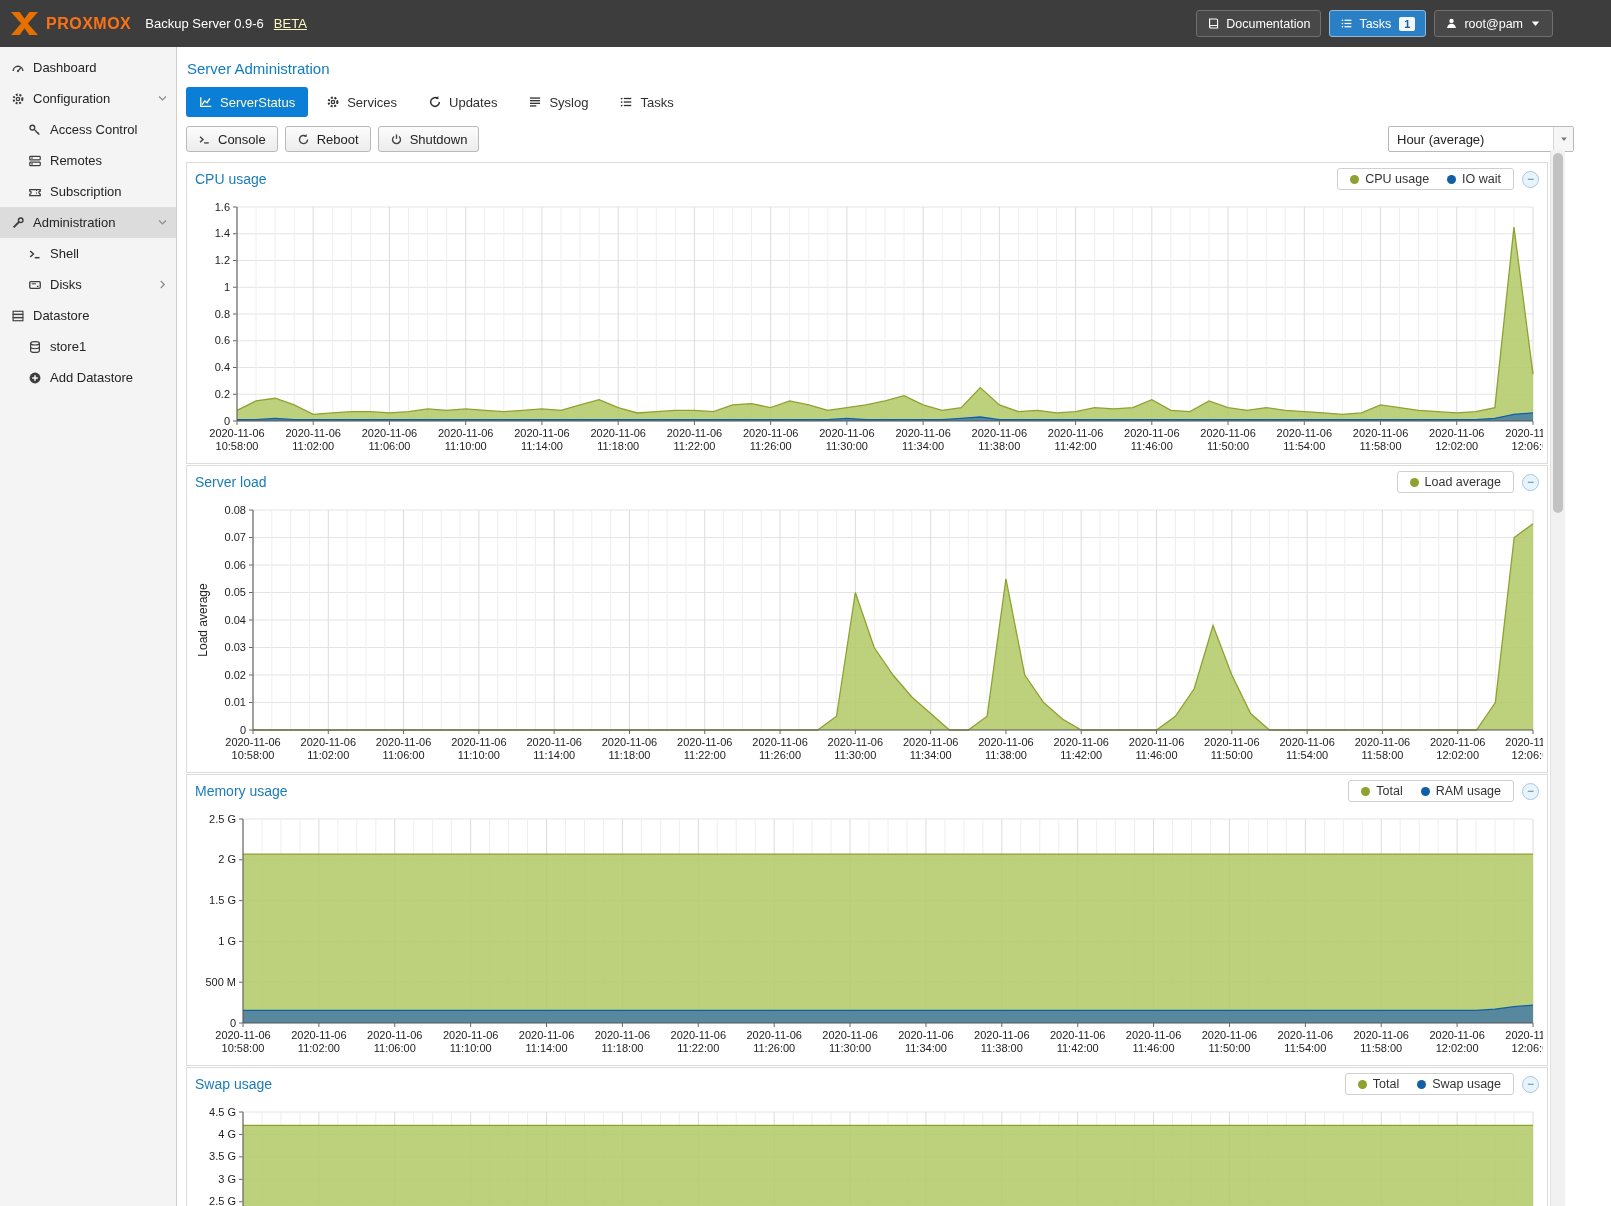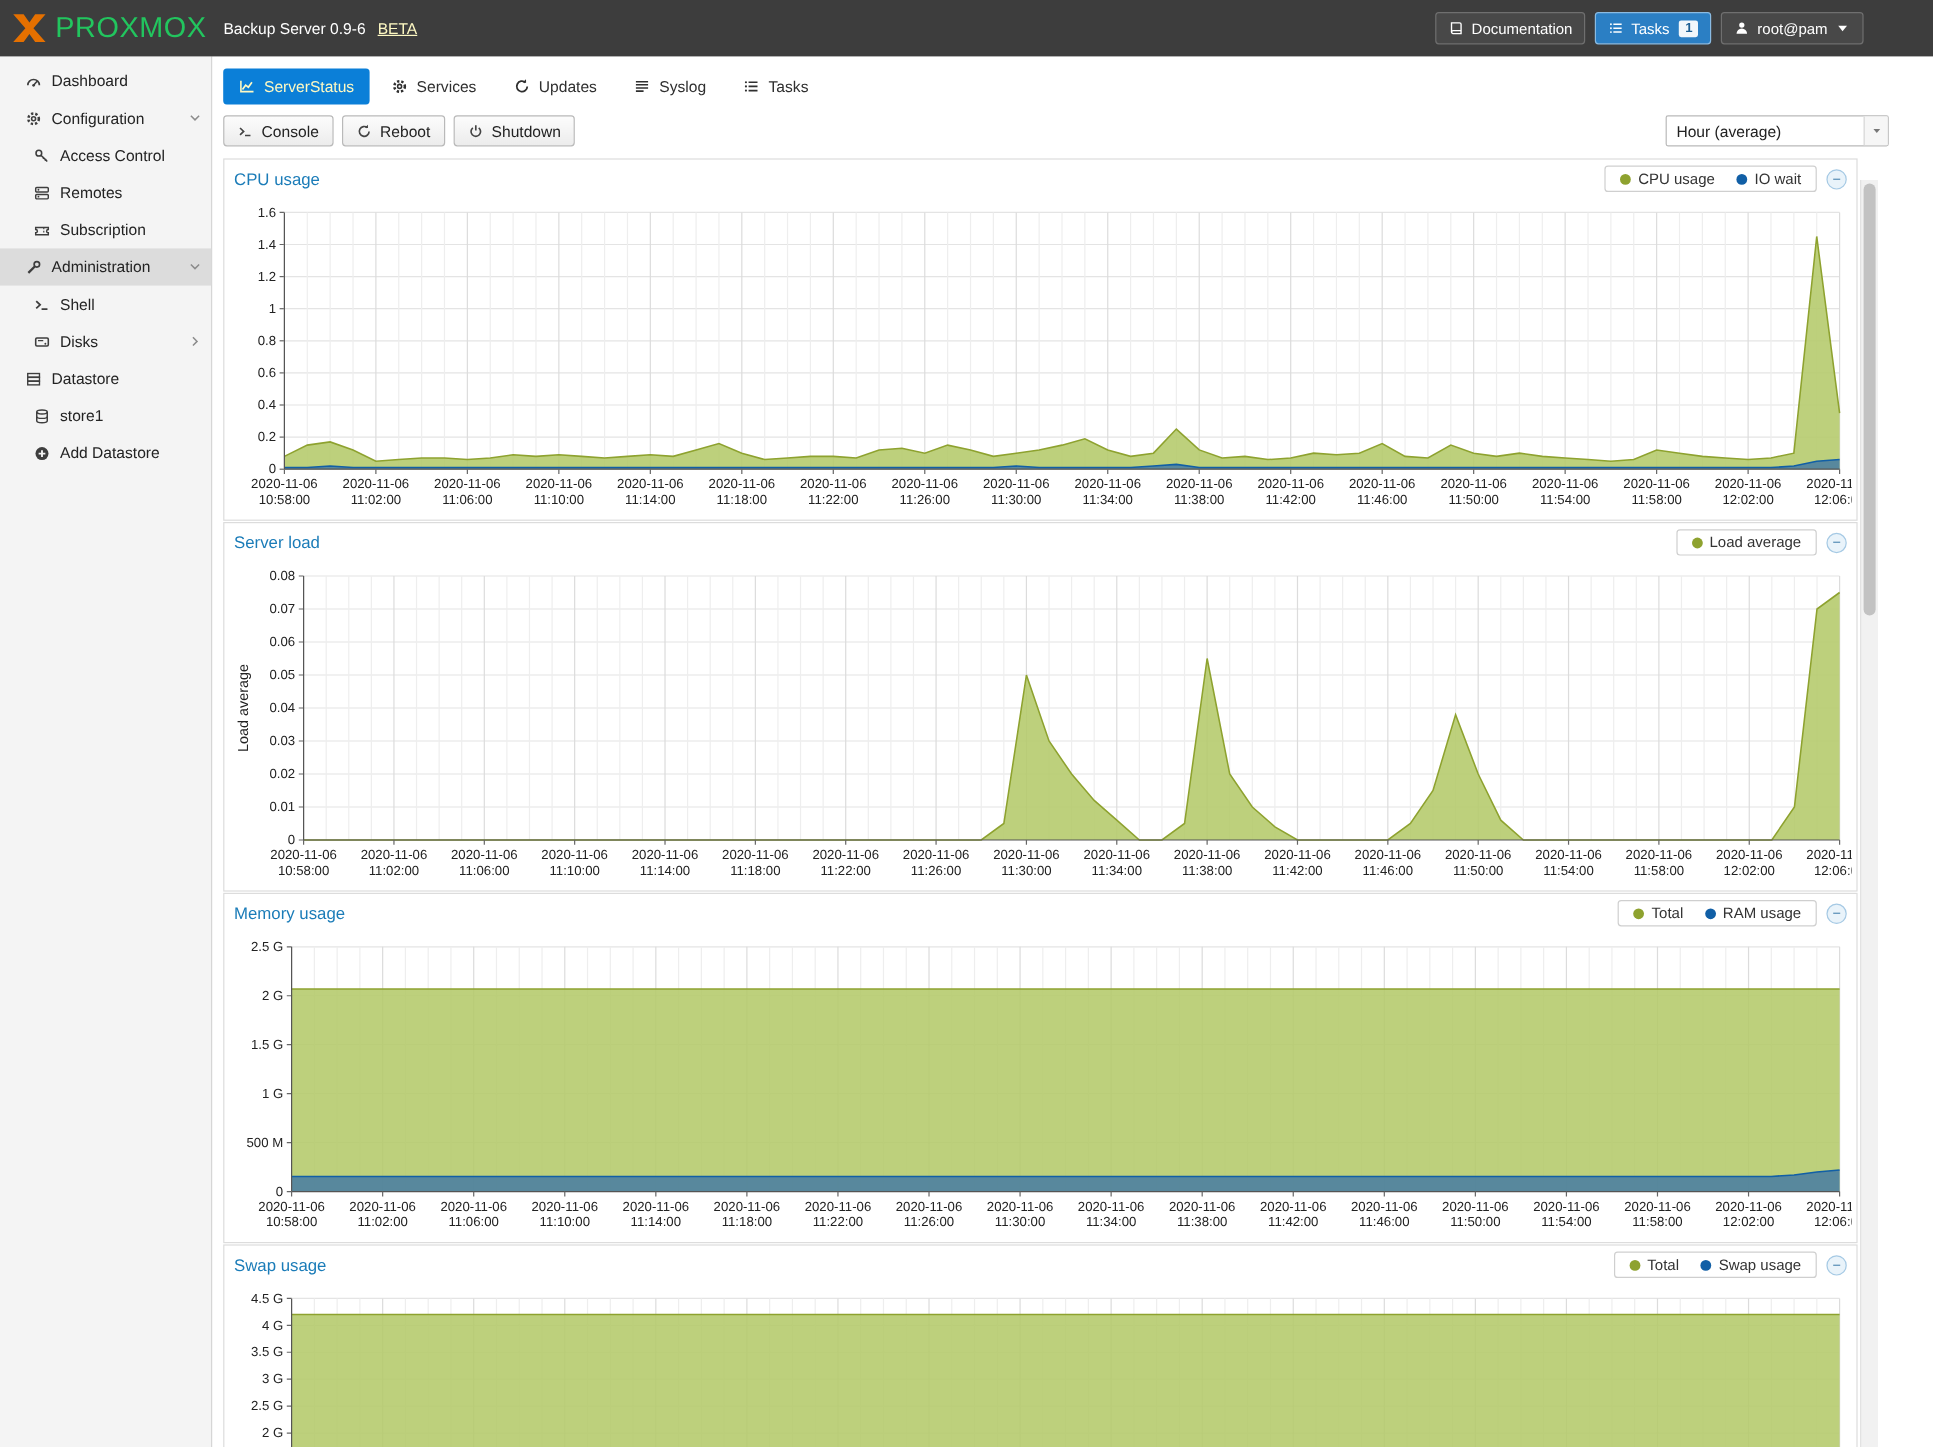--- a/index.html
+++ b/index.html
@@ -5,37 +5,37 @@
   *{box-sizing:border-box}
   html,body{margin:0;padding:0}
   body{width:1611px;height:1206px;overflow:hidden;background:#fff;
        font-family:"Liberation Sans",sans-serif;color:#222}
 
   
   .hdr{position:absolute;top:0;left:0;right:0;height:47px;background:#3d3d3d;
        display:flex;align-items:center;padding:0 58px 0 10px;gap:10px;z-index:5}
   .logo{display:flex;align-items:center;gap:7px}
   .logo-x svg{width:29px;height:25px;display:block}
-  .logo-text{font-size:24px;font-weight:normal;color:#22c55e;letter-spacing:.5px}
+  .logo-text{font-size:16px;font-weight:bold;color:#f97316;letter-spacing:.5px}
   .hdr-sub{color:#fff;font-size:13px;margin-left:4px}
   .beta{color:#fef9c3;font-size:13px;text-decoration:underline;cursor:pointer}
   .hdr-right{margin-left:auto;display:flex;gap:8px}
   .hbtn{height:27px;display:flex;align-items:center;gap:6px;padding:0 10px;
         background:#484848;border:1px solid #6f6f6f;border-radius:3px;color:#fff;
         font-size:12.5px;cursor:pointer;font-family:inherit}
   .hbtn .ic svg{width:13px;height:13px;display:block}
   .hbtn.tasks{background:#2b7fc4;border-color:#8abbe2}
   .badge{background:#f2f7fb;color:#1d5e92;font-size:11px;font-weight:bold;
          border-radius:2px;padding:1px 5px;margin-left:2px}
   .caret svg{width:11px;height:11px;display:block}
 
   
   #sidebar{position:absolute;top:47px;left:0;width:177px;bottom:0;background:#f4f4f4;
            border-right:1px solid #cfcfcf;padding-top:5px}
-  .sb-item{height:31px;display:flex;align-items:center;gap:8px;padding-left:21px;
+  .sb-item{height:31px;display:flex;align-items:center;gap:8px;padding-left:11px;
            font-size:13px;color:#232323;cursor:pointer;position:relative}
   .sb-item.lvl1{padding-left:28px}
   .sb-item.sel{background:#dcdcdc}
   .sb-item .ic{color:#3e3e3e}
   .sb-item .ic svg{width:14px;height:14px;display:block}
   .exp{position:absolute;right:8px;color:#8b8b8b}
   .exp svg{width:11px;height:11px;display:block}
 
   
   .main{position:absolute;top:47px;left:177px;right:0;bottom:0;background:#fff}
@@ -253,20 +253,21 @@
           <circle cx="8" cy="8" r="6.2" fill="currentColor"></circle>
           <line x1="8" y1="4.8" x2="8" y2="11.2" stroke="#f4f4f4" stroke-width="1.8"></line>
           <line x1="4.8" y1="8" x2="11.2" y2="8" stroke="#f4f4f4" stroke-width="1.8"></line>
         </svg>
       </span>
       <span class="lbl">Add Datastore</span>
     </div>
   </nav>
 
 <main class="main">
+  <div class="page-title">Server Administration</div>
 
   <div class="tabs" id="tabs">
       <a class="tab active">
         <span class="ic">
           <svg viewBox="0 0 16 16">
             <path d="M2 2.5V13h12" fill="none" stroke="currentColor" stroke-width="1.5"></path>
             <path d="M3.5 11l3-4.2 2.6 2 3.4-4.8" fill="none" stroke="currentColor" stroke-width="1.6"></path>
           </svg>
         </span>
         <span>ServerStatus</span>

